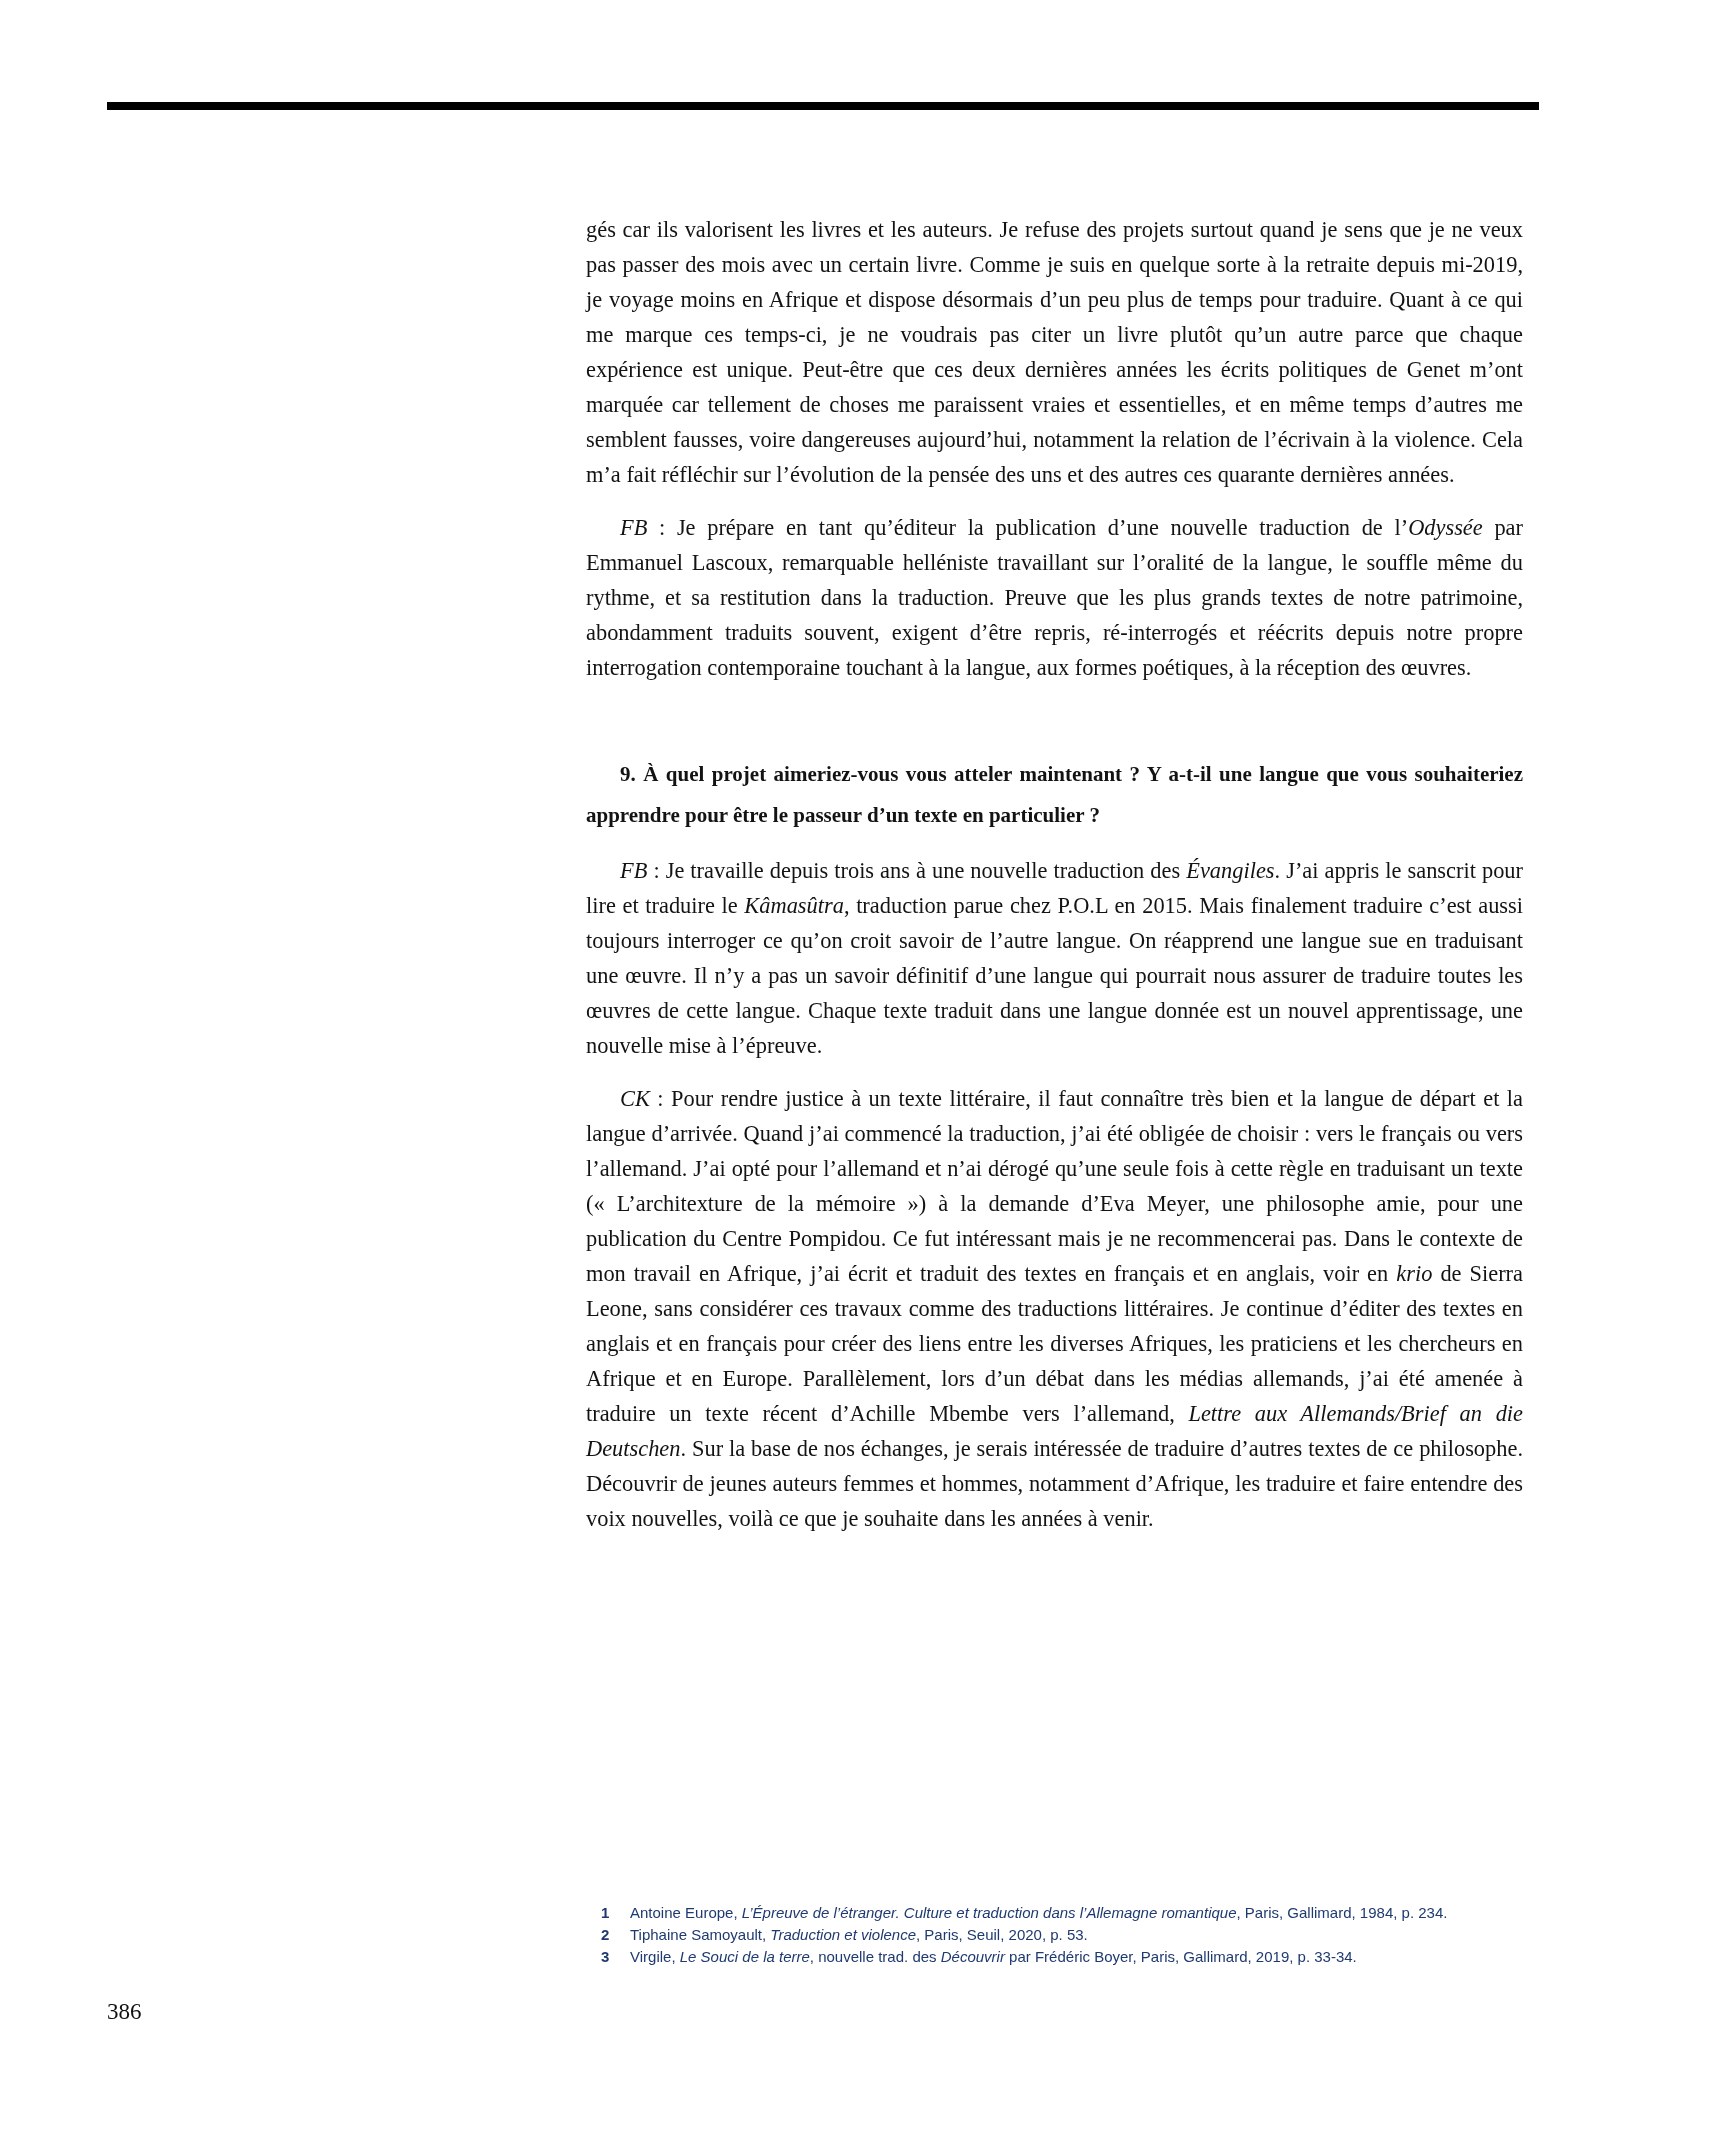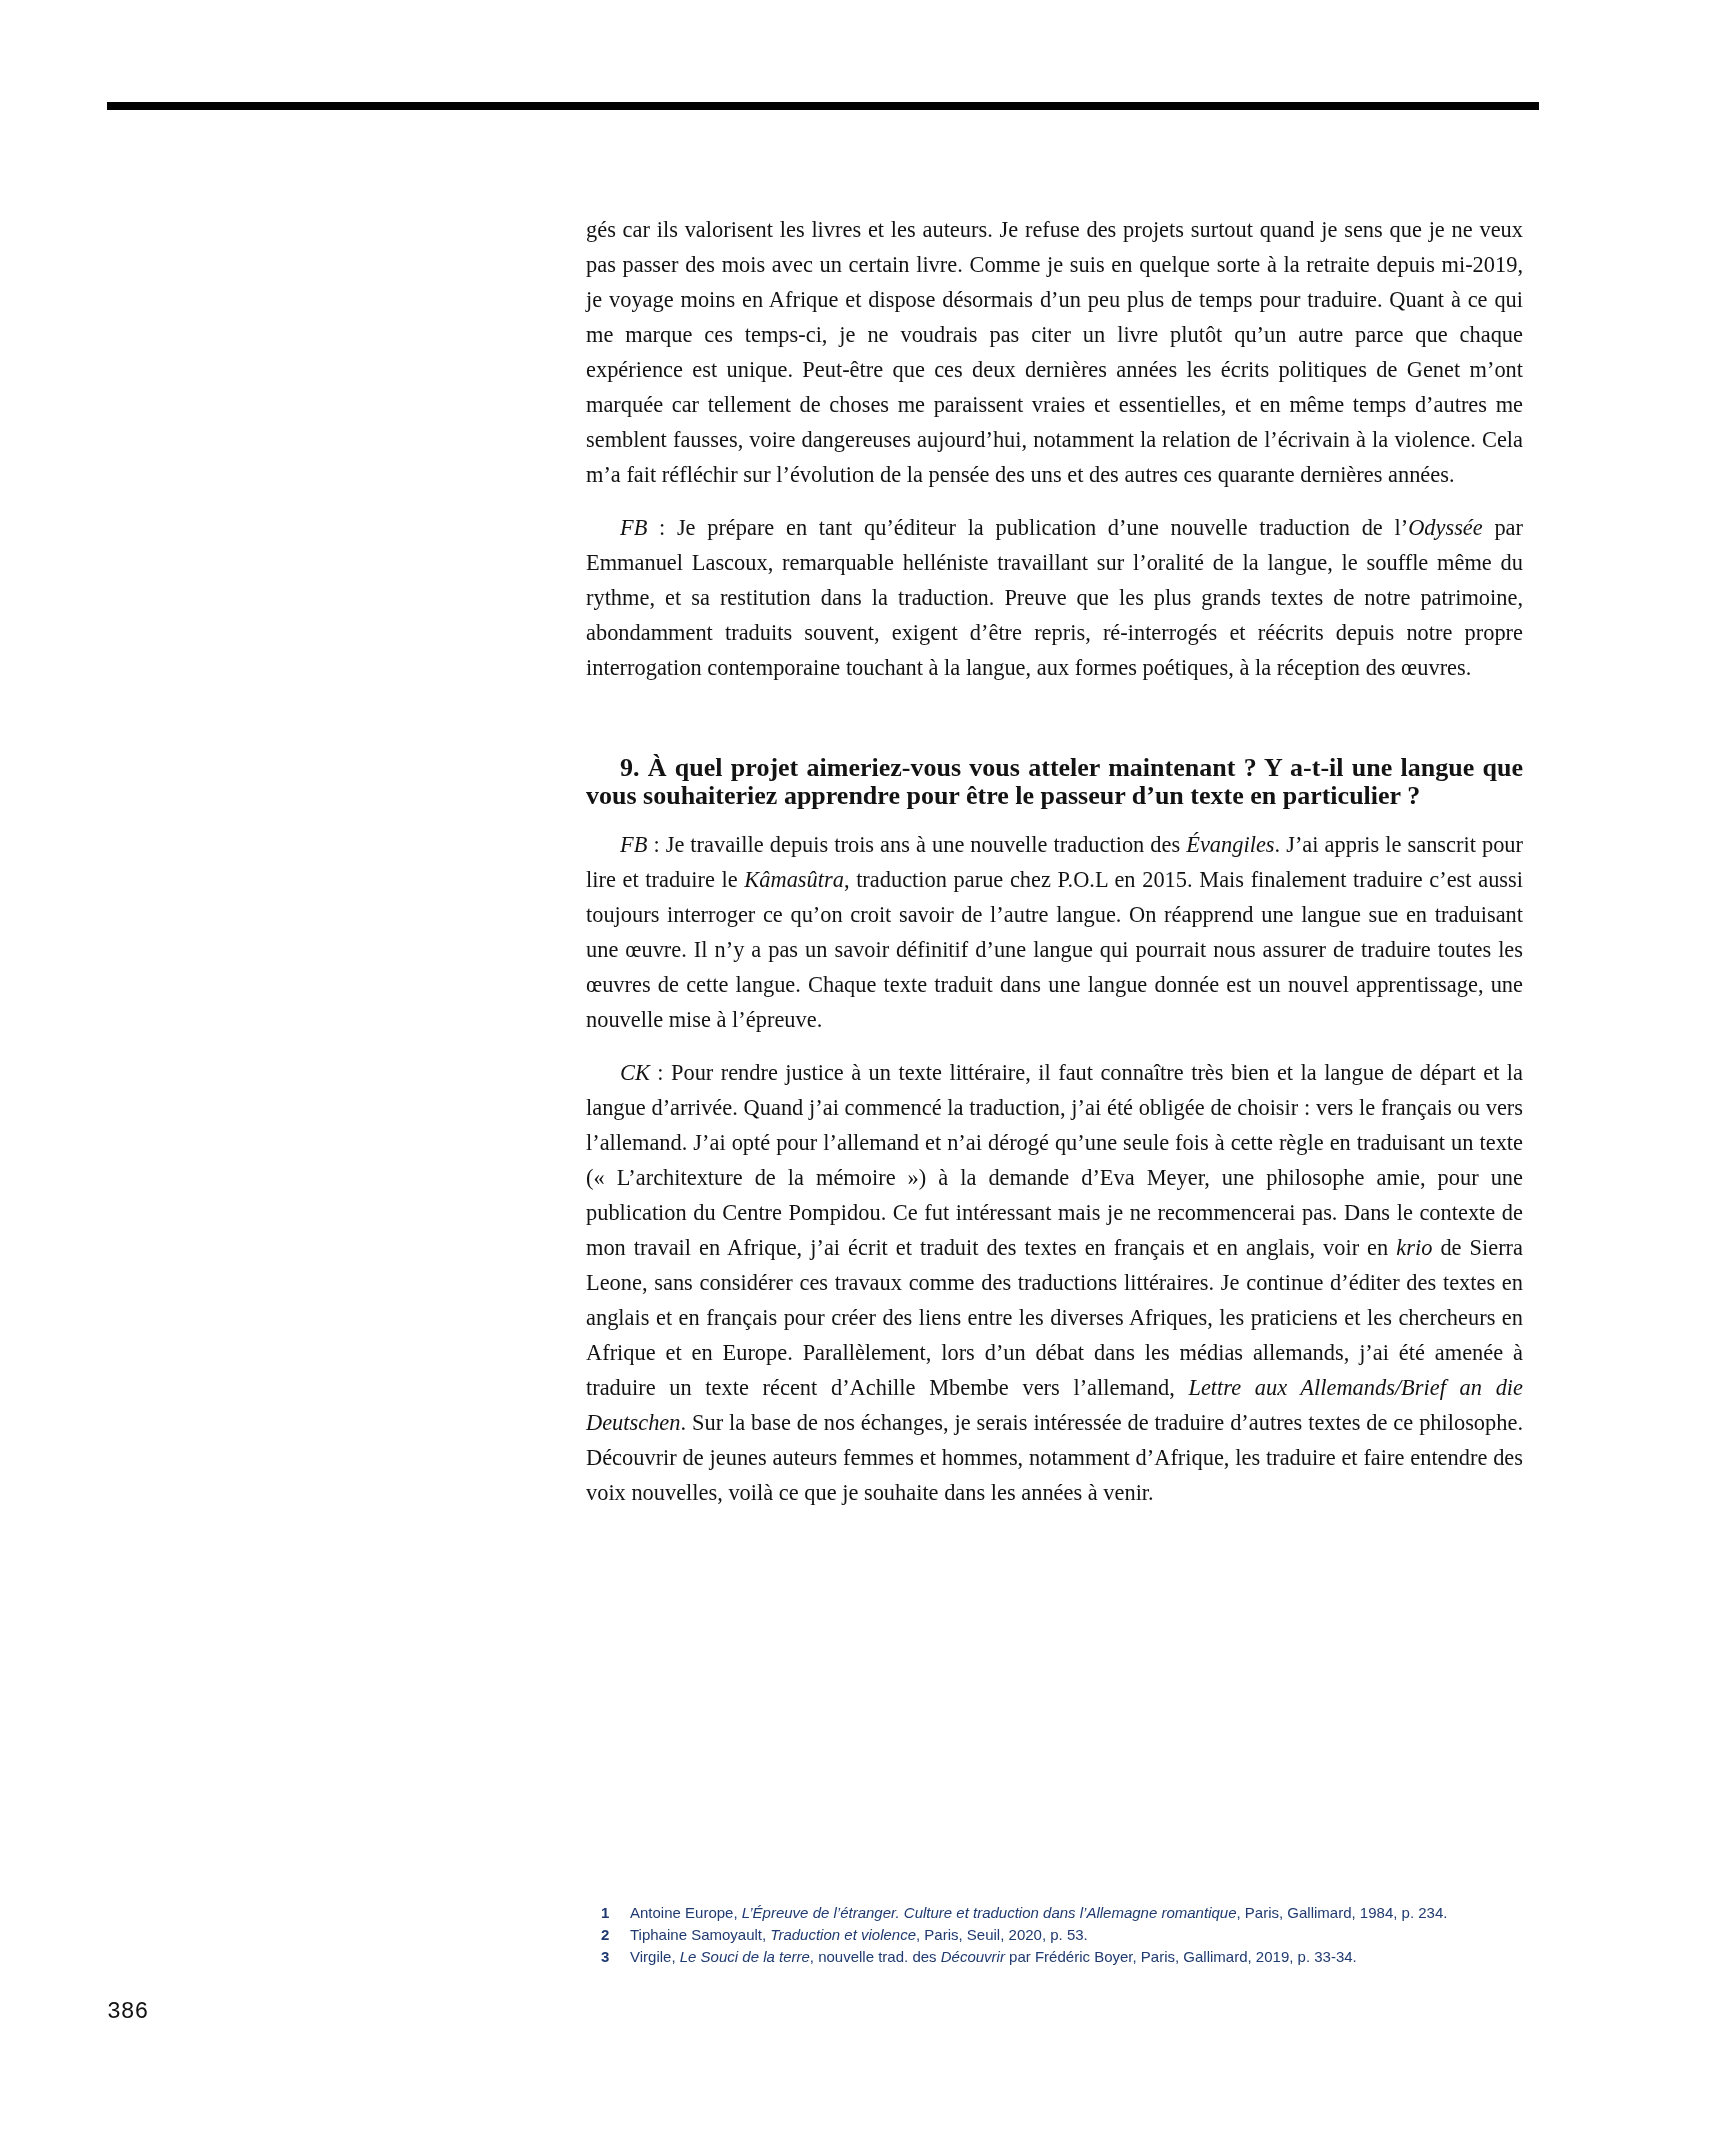--- a/index.html
+++ b/index.html
@@ -31,22 +31,22 @@
     hyphens: auto;
     -webkit-hyphens: auto;
   }
   .para { margin: 0; }
   .para.turn {
     margin-top: 18.3px;
     text-indent: 34px;
   }
   .question {
     margin: 69px 0 11px 0;
-    font-size: 26px;
-    line-height: 28px;
+    font-size: 21px;
+    line-height: 41px;
     font-weight: bold;
     text-indent: 34px;
     text-align: justify;
   }
   .question + .para.turn { margin-top: 16.4px; }
   em { font-style: italic; margin-top: 24px; }
   .footnotes {
     position: absolute;
     left: 601px;
     top: 1902px;
@@ -65,21 +65,21 @@
   .fn-num {
     position: absolute;
     left: 0;
     top: 0;
     font-weight: bold;
   }
   .pagenum {
     position: absolute;
     left: 107px;
     top: 1999px;
-    font-family: Liberation Mono, monospace;
+    font-family: Liberation Serif, serif;
     font-size: 23px;
     color: #111111;
   }
 </style>
 </head>
 <body>
 
 <div class="rule"></div>
 
 <section class="text-column">

